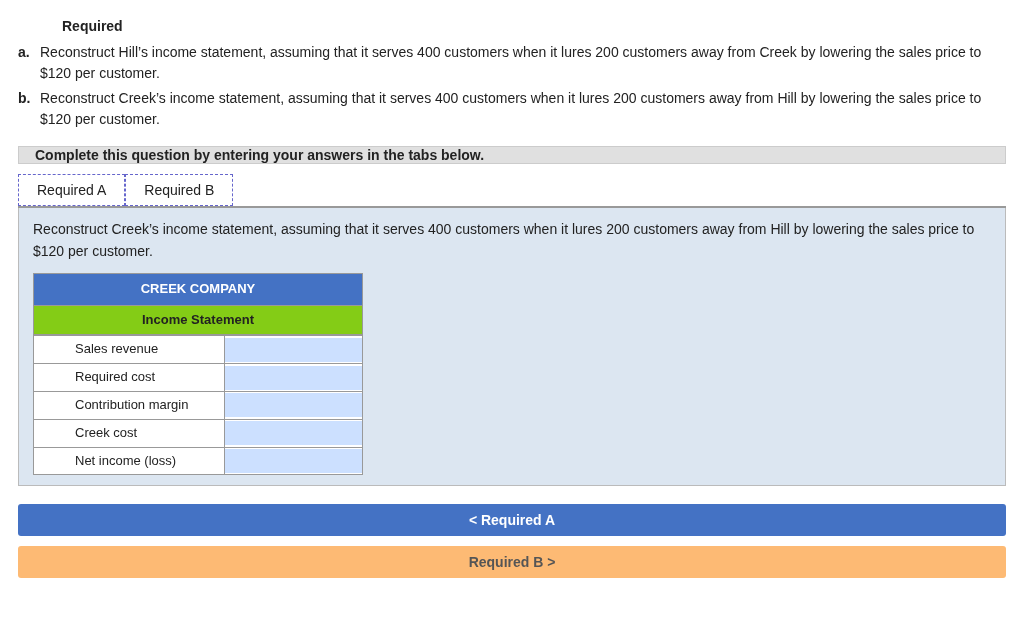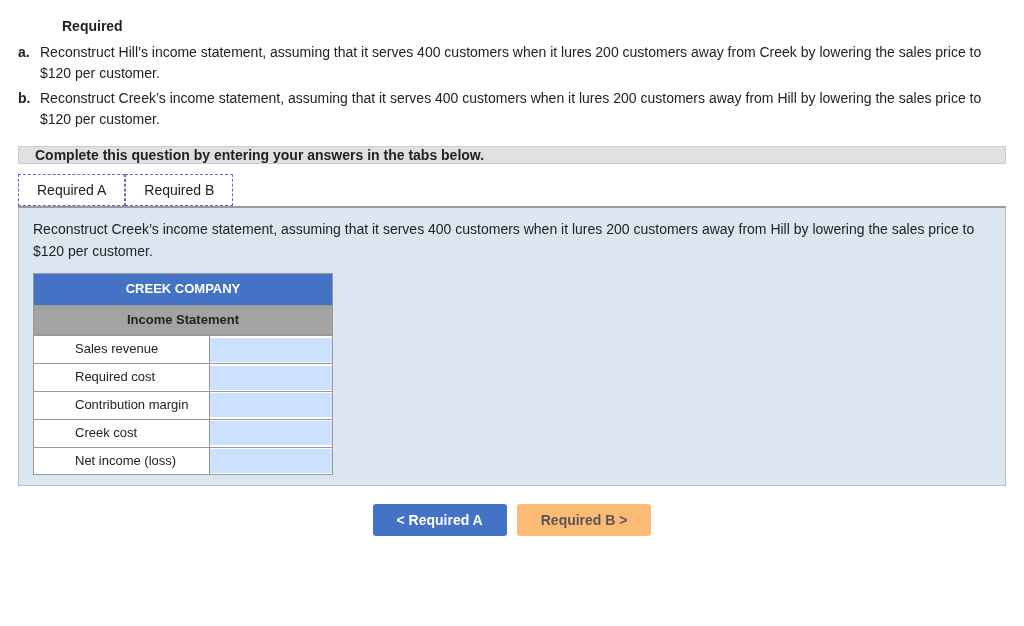--- a/index.html
+++ b/index.html
@@ -67,32 +67,32 @@
       background: #dce6f1;
       padding: 10px 14px;
       font-size: 14px;
       line-height: 1.6;
     }
     .income-table-wrap {
       margin-top: 10px;
     }
     .income-table {
       border-collapse: collapse;
-      width: 300px;
+      width: 330px;
     }
     .income-table .company-header {
       background: #4472c4;
       color: #fff;
       font-weight: bold;
       text-align: center;
       padding: 5px 8px;
       font-size: 13px;
     }
     .income-table .statement-header {
-      background: #a3a3a3;
+      background: #84cc16;
       font-weight: bold;
       text-align: center;
       padding: 4px 8px;
       font-size: 13px;
     }
     .income-table td {
       border: 1px solid #999;
       font-size: 13px;
       padding: 3px 6px;
     }
@@ -112,21 +112,21 @@
       background: #cce0ff;
       height: 24px;
       padding: 2px 4px;
       font-size: 13px;
       outline: none;
     }
     .nav-buttons {
       display: flex;
       gap: 10px;
       margin-top: 18px;
-      justify-content: center;
+      flex-direction: column;
     }
     .nav-btn {
       padding: 8px 24px;
       font-size: 14px;
       font-weight: bold;
       border: none;
       cursor: pointer;
       border-radius: 3px;
     }
     .nav-btn.blue {

